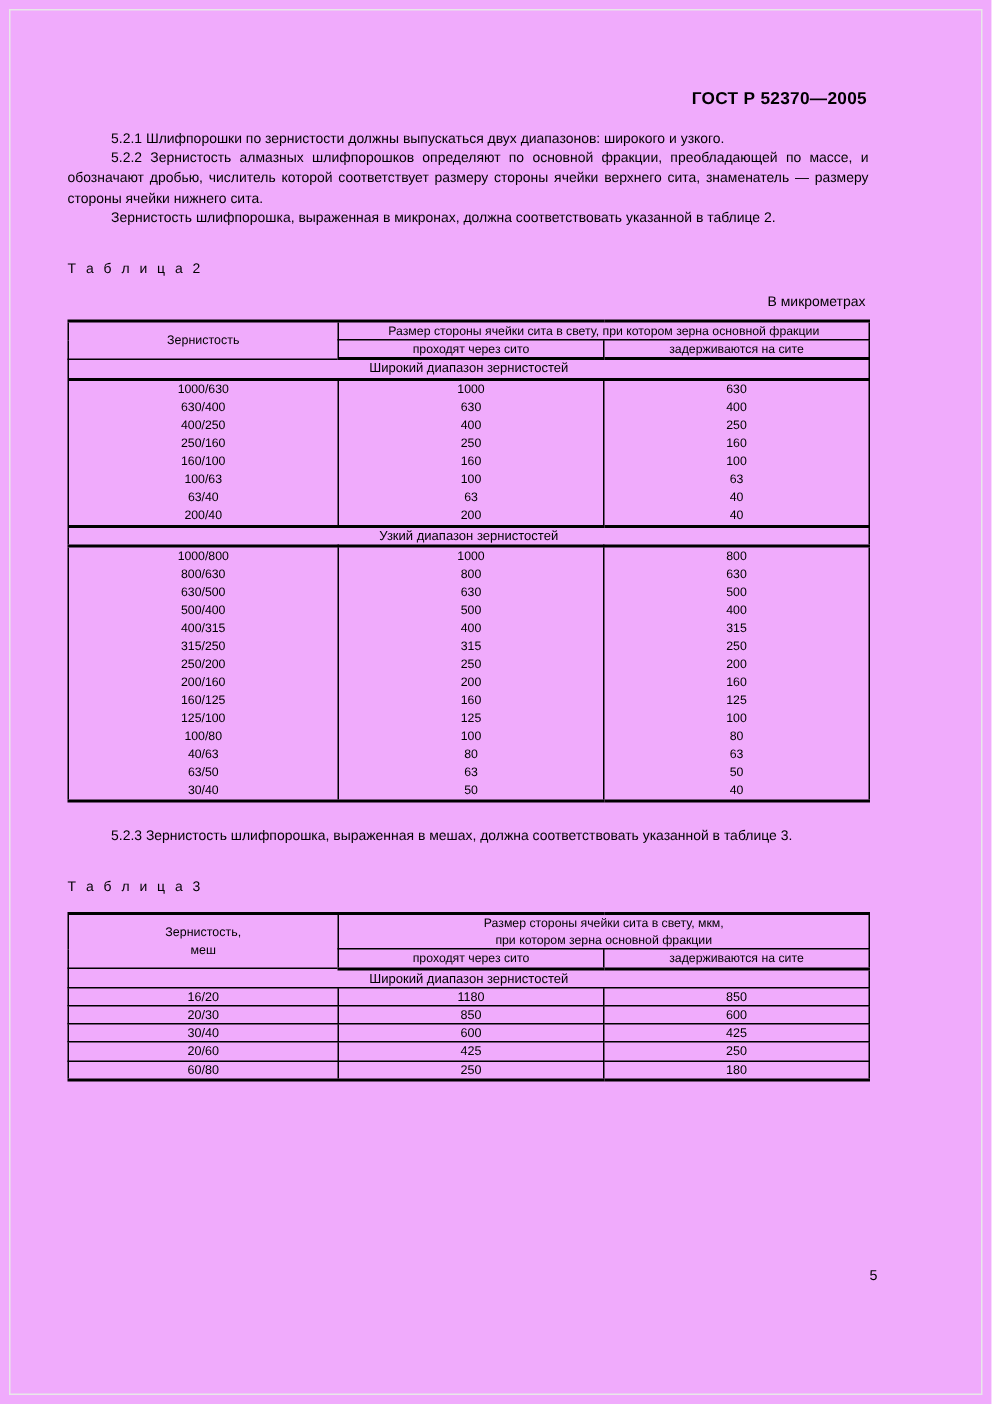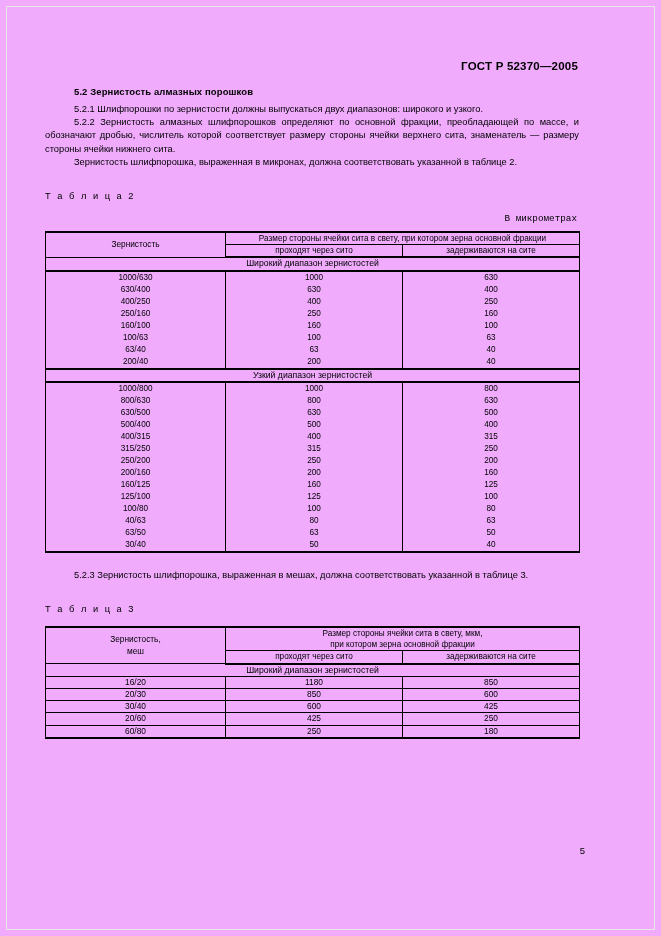--- a/index.html
+++ b/index.html
@@ -74,21 +74,20 @@
     font-size: 9.3px;
     letter-spacing: 2.0px;
     margin: 0;
     white-space: nowrap;
   }
   .units-line {
     font-size: 9.3px;
     text-align: right;
     margin: 0;
     padding-right: 2px;
-    font-family: Liberation Mono, monospace;
   }
   
   table.gost {
     border-collapse: collapse;
     width: 534px;
     table-layout: fixed;
     font-size: 8.2px;
   }
   table.gost td {
     border: 1px solid #000000;
@@ -148,21 +147,20 @@
 <body>
 
 <div id="page">
 
   <div class="page-frame"></div>
 
   <div class="doc-header">ГОСТ Р 52370—2005</div>
 
   <div class="content">
 
-    <h2 class="clause-title">5.2  Зернистость алмазных порошков</h2>
 
     <p class="body-text">5.2.1  Шлифпорошки по зернистости должны выпускаться двух диапазонов:  широкого и узкого.</p>
 
     <p class="body-text">5.2.2  Зернистость алмазных шлифпорошков определяют по основной фракции, преобладающей по массе, и обозначают дробью, числитель которой соответствует размеру стороны ячейки верхнего сита, знаменатель  —  размеру стороны ячейки нижнего сита.</p>
 
     <p class="body-text">Зернистость шлифпорошка, выраженная в микронах, должна соответствовать указанной в таблице 2.</p>
 
     <div class="spacer-22"></div>
 
     <p class="table-caption">Т а б л и ц а  2</p>

